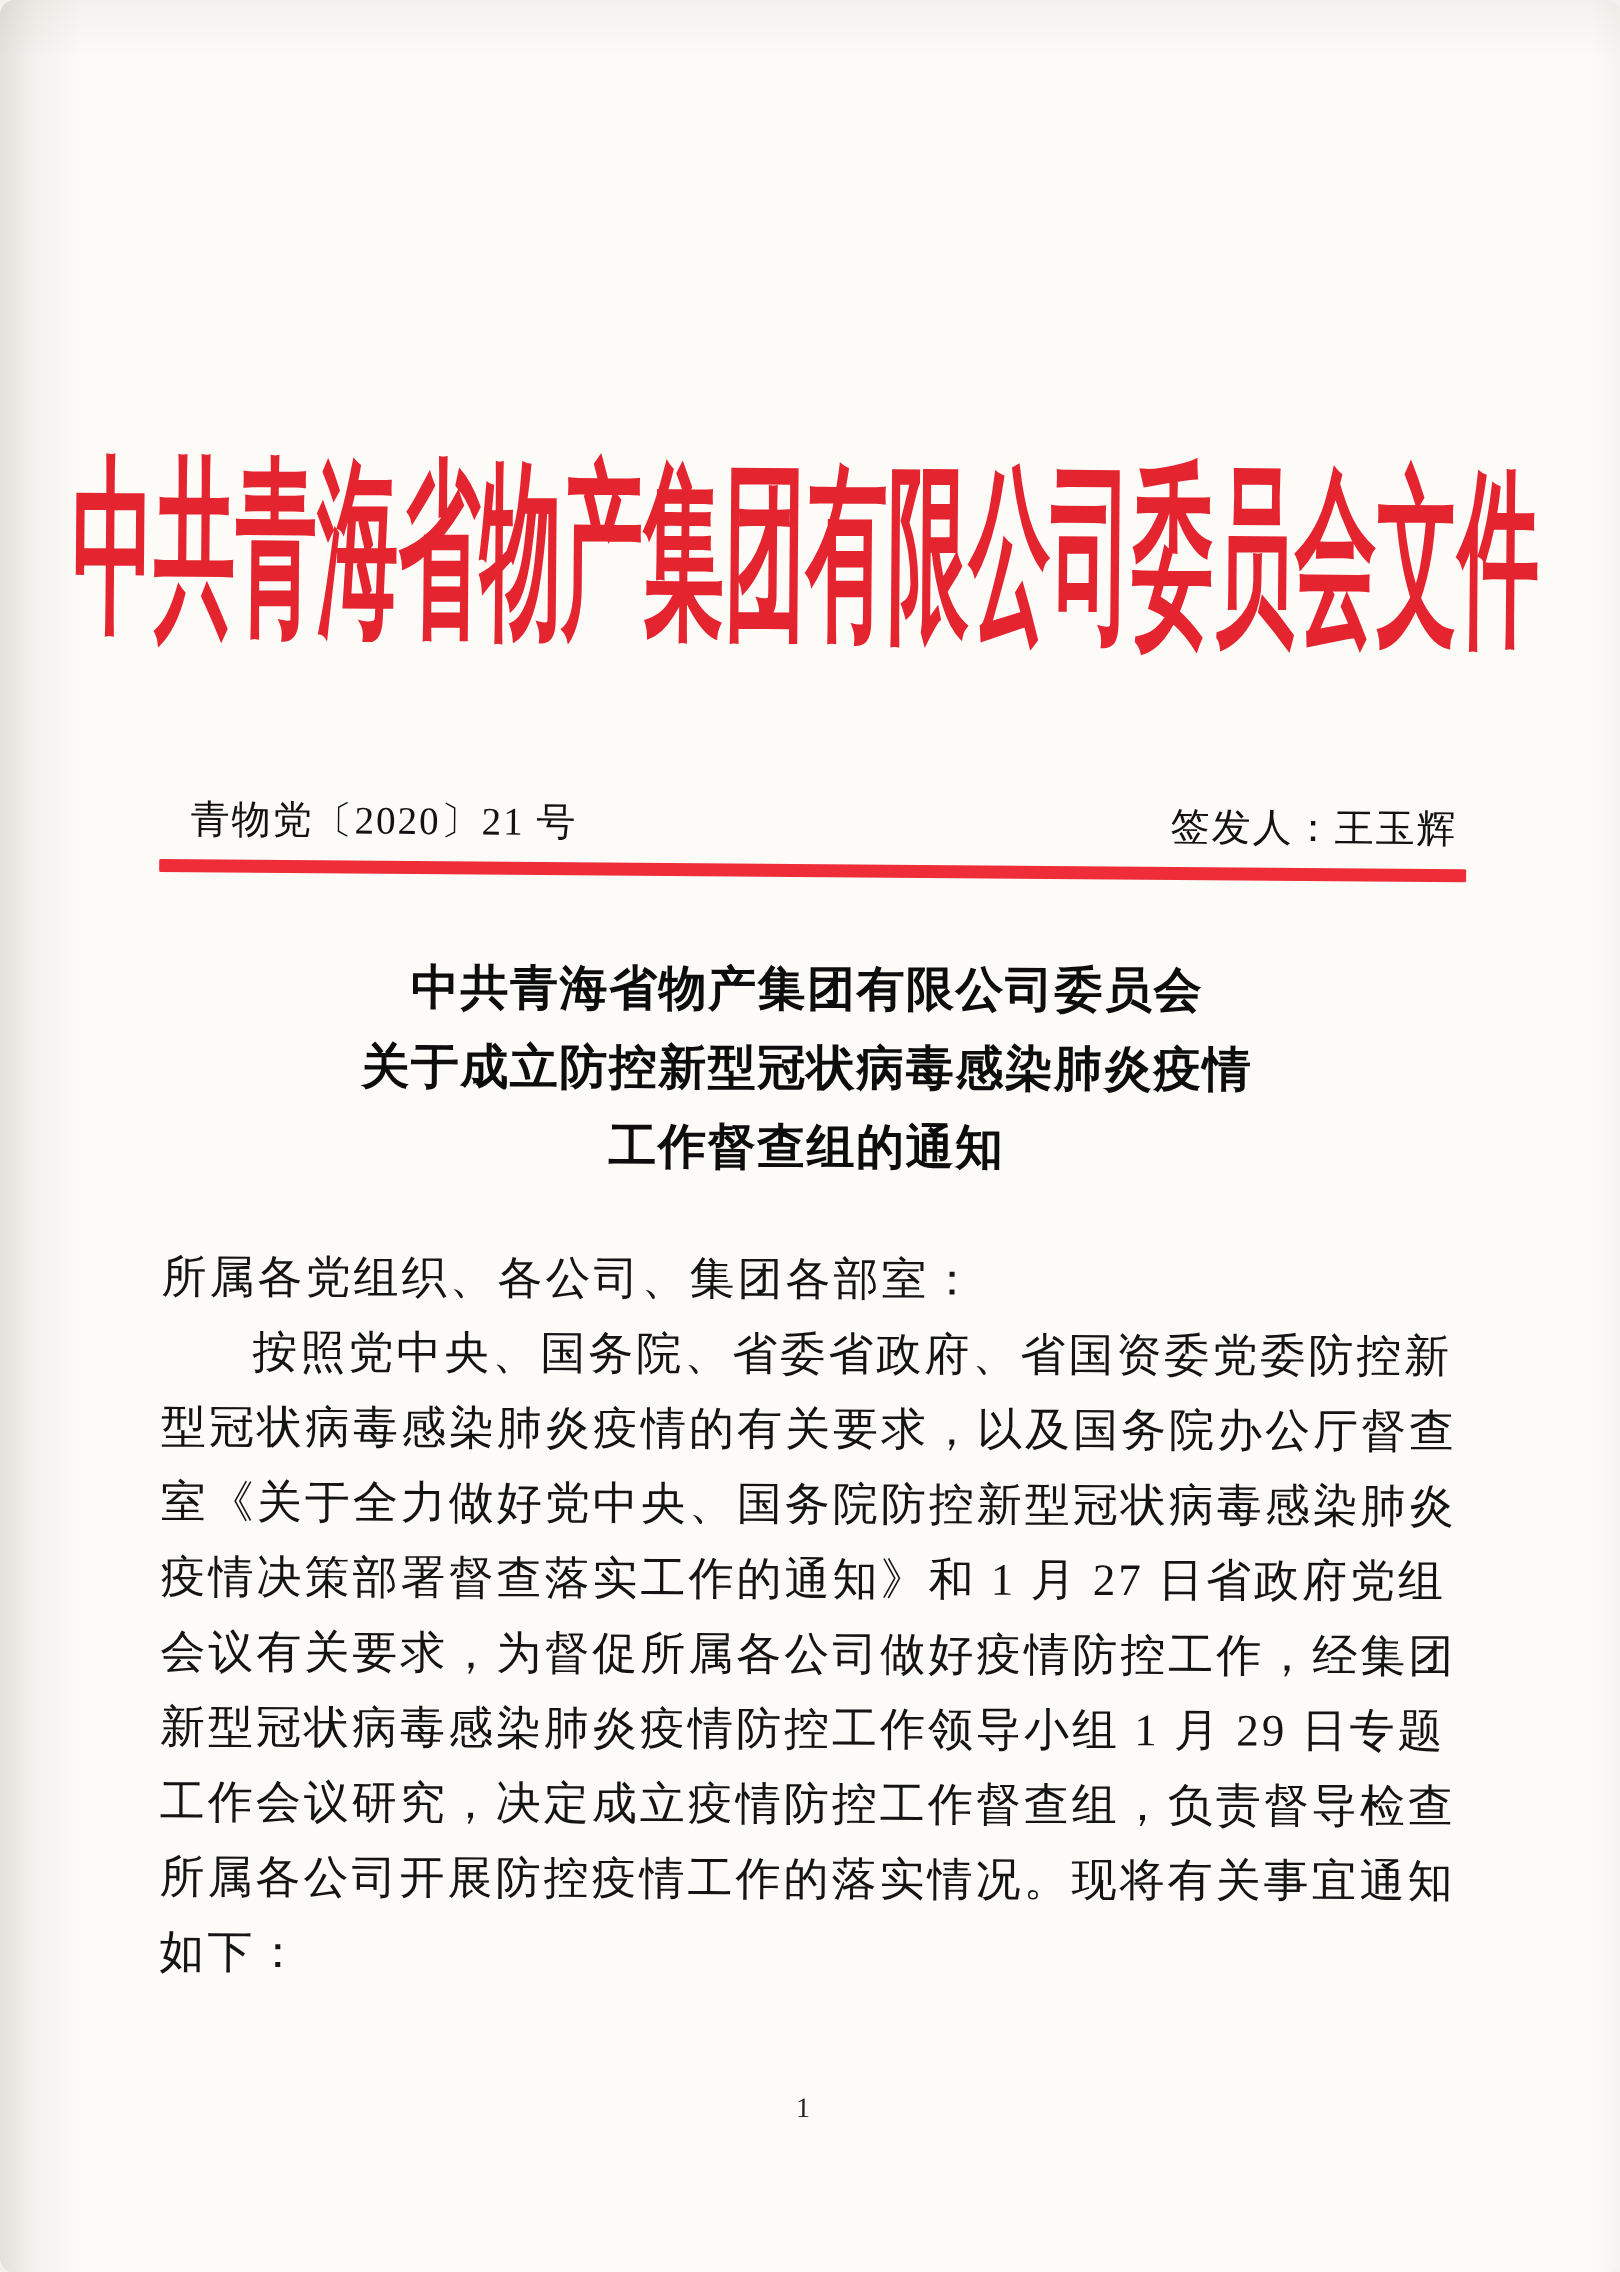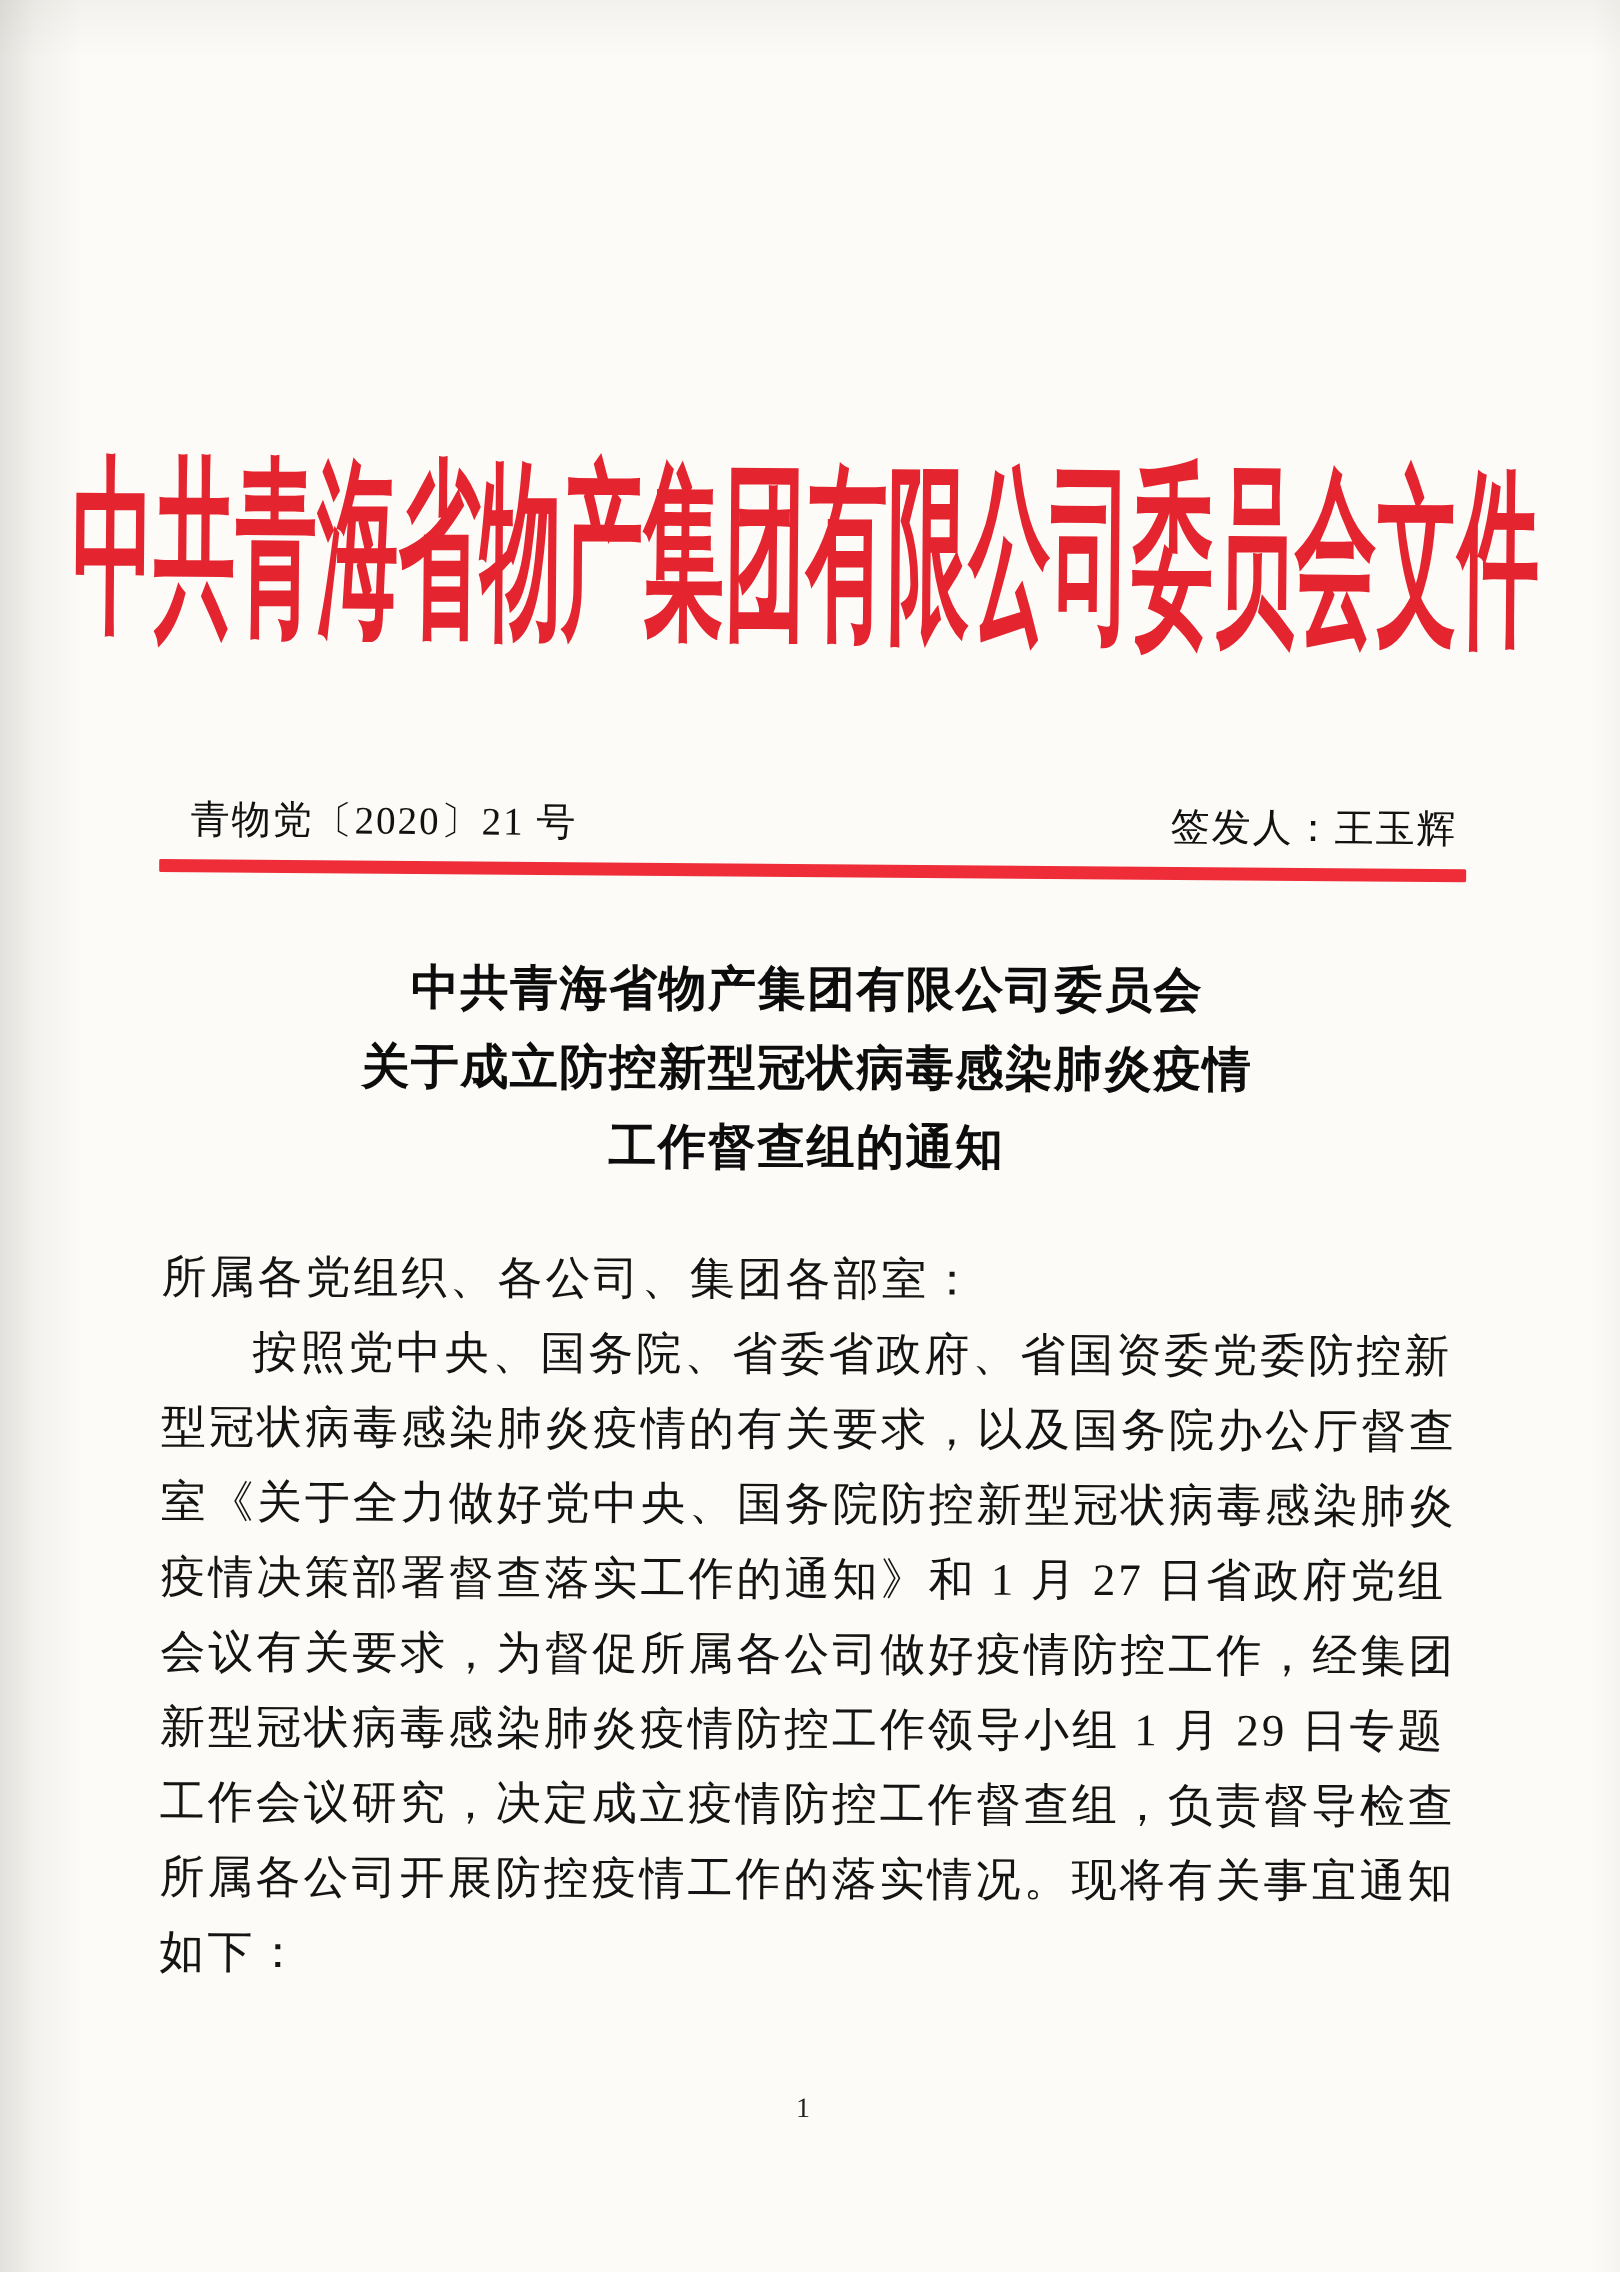--- a/index.html
+++ b/index.html
@@ -10,20 +10,21 @@
     font-family: "Liberation Serif", serif;
     overflow: hidden;
   }
   .page {
     position: absolute; inset: 0;
     background:
       linear-gradient(to right, rgba(70,64,58,0.14) 0px, rgba(70,64,58,0.05) 35px, rgba(70,64,58,0.0) 84px),
       linear-gradient(to bottom, rgba(70,64,58,0.05) 0px, rgba(70,64,58,0.0) 59px),
       linear-gradient(to left, rgba(70,64,58,0.04) 0px, rgba(70,64,58,0.0) 30px),
       #fcfbf7;
+    border-radius: 15px;
   }
   .skew-a { position:absolute; left:0; right:0; transform: rotate(0.45deg); transform-origin: 50% 50%; }
   .skew-b { position:absolute; left:0; right:0; transform: rotate(0.2deg);  transform-origin: 50% 50%; }
 
   .banner {
     position: absolute;
     top: 461px; left: 0; right: 0;
     text-align: center;
     font-family: "Liberation Serif", serif;
     font-weight: bold;

